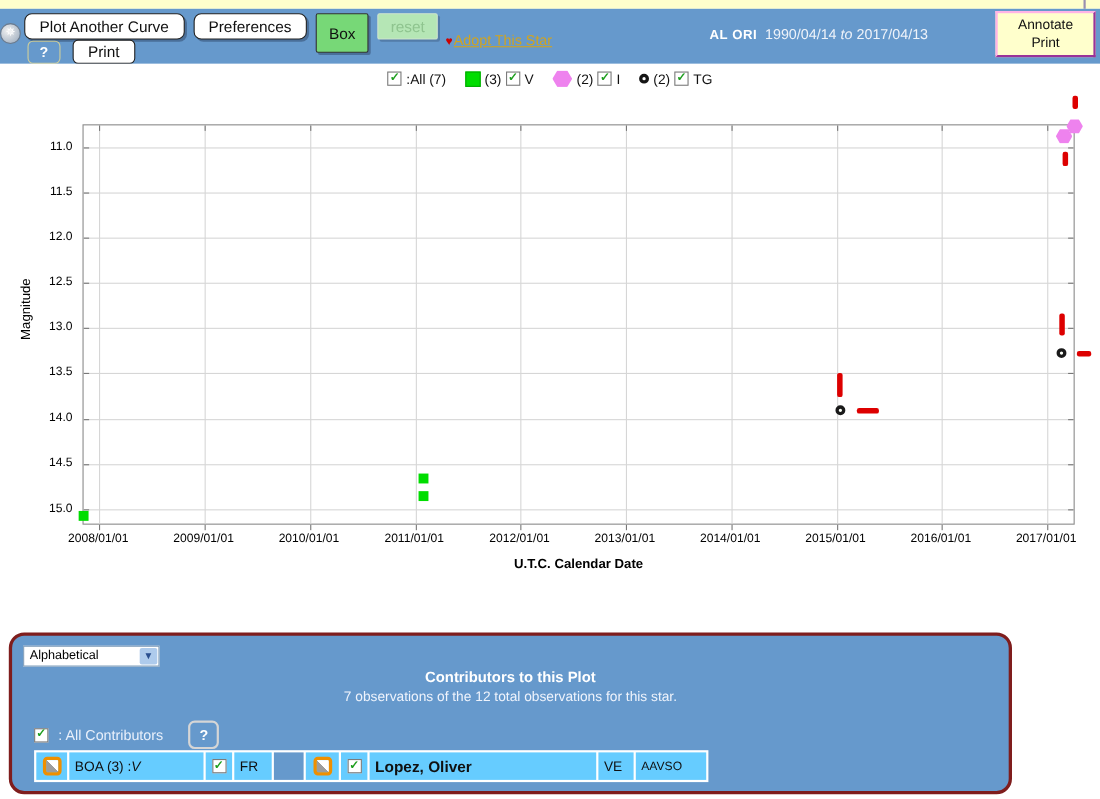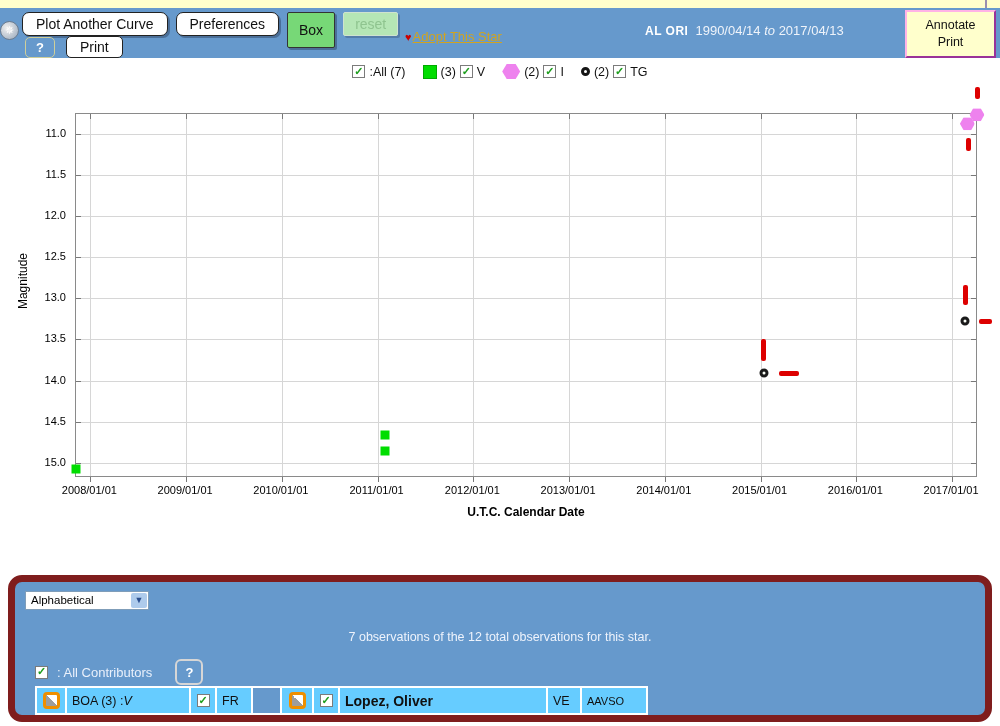--- a/index.html
+++ b/index.html
@@ -31,21 +31,21 @@
   .btn-mean { background:#fff; border:1px solid #222; border-radius:5px; padding:2px 13px;
               font-size:14px; color:#111; }
   .adopt { position:absolute; left:405px; top:21px; text-decoration:none; font-size:13px; cursor:pointer; }
   .adopt .heart { color:#cc0000; font-size:11px; margin-right:1px; }
   .adopt .adopt-text { color:#d1a41f; text-decoration:underline; }
   .star-title { position:absolute; left:645px; top:15px; display:flex; gap:7px; align-items:baseline;
                 color:#fff; }
   .star-name { font-weight:bold; font-size:12px; letter-spacing:.5px; }
   .star-dates { font-size:13px; color:#eef3fa; }
   .to-word { font-style:italic; }
-  .annotate { position:absolute; right:4px; top:2px; width:91px; height:48px; background:#ffffcc;
+  .annotate { position:absolute; right:4px; top:2px; width:91px; height:42px; background:#ffffcc;
               border-style:solid; border-width:2px; border-color:#ffb3e6 #993399 #993399 #ffb3e6;
               font-size:12.5px; color:#111; line-height:1.35; text-align:center; cursor:pointer;
               font-family:"Liberation Sans", sans-serif; }
 
   
   .legend { position:absolute; left:0; top:58px; width:1000px; height:27px; background:#fff;
             display:flex; justify-content:center; align-items:center; gap:17px;
             font-size:12.5px; color:#111; }
   .lg-group { display:flex; align-items:center; gap:4px; }
   .cb { width:13px; height:13px; background:#fff; border:1px solid #7b7b7b; display:inline-flex;
@@ -75,22 +75,22 @@
   .xlabel { position:absolute; left:75px; top:420px; width:902px; text-align:center;
             font-size:12px; font-weight:bold; color:#000; }
   .pt { position:absolute; transform:translate(-50%,-50%); z-index:3; cursor:pointer; }
   .square { width:9px; height:9px; }
   .hexagon { width:15px; height:13px; clip-path:polygon(25% 0,75% 0,100% 50%,75% 100%,25% 100%,0 50%); }
   .ring { width:9px; height:9px; border:3px solid #1a1a1a; border-radius:50%; background:#fbfff8; }
   .vflag { position:absolute; width:5px; border-radius:2px; z-index:2; }
   .hflag { position:absolute; height:5px; border-radius:2px; z-index:2; }
 
   
-  .panel { position:absolute; left:8px; top:575px; width:984px; height:147px; background:#6699cc;
-           border:7px solid #7f1d1d; border-radius:14px; }
+  .panel { position:absolute; left:8px; top:575px; width:912px; height:147px; background:#6699cc;
+           border:3px solid #7f1d1d; border-radius:14px; }
   .sort-select { position:absolute; left:10px; top:9px; width:124px; height:19px; background:#fff;
                  border:1px solid #7f9db9; font-size:11.5px; color:#000; line-height:17px;
                  padding-left:5px; cursor:pointer; }
   .sel-arrow { position:absolute; right:1px; top:1px; width:16px; height:15px; background:#aecbec;
                border-radius:2px; color:#2a4f8f; font-size:9px; text-align:center; line-height:15px; }
   .p-title { position:absolute; left:0; top:30px; width:100%; text-align:center; color:#fff;
              font-weight:bold; font-size:13.5px; }
   .p-sub { position:absolute; left:0; top:48px; width:100%; text-align:center; color:#eef3fc;
            font-size:12.5px; }
   .all-row { position:absolute; left:20px; top:77px; display:flex; align-items:center; gap:9px; }
@@ -279,20 +279,21 @@
         <div class="x-lab" style="left: 906.064px;">2017/01/01</div>
       </div>
     <div class="xlabel">U.T.C. Calendar Date</div>
   </div>
 
   <div class="panel">
     <div class="sort-select">
       <span>Alphabetical</span>
       <span class="sel-arrow">▼</span>
     </div>
+    <div class="p-title">Contributors to this Plot</div>
     <div class="p-sub">7 observations of the 12 total observations for this star.</div>
     <div class="all-row">
       <span class="cb">
           <span class="tick">✓</span>
         </span>
       <span class="all-label">: All Contributors</span>
       <button class="p-help">?</button>
     </div>
     <div class="c-table">
       <div class="cell cell-center" style="width:28px">

